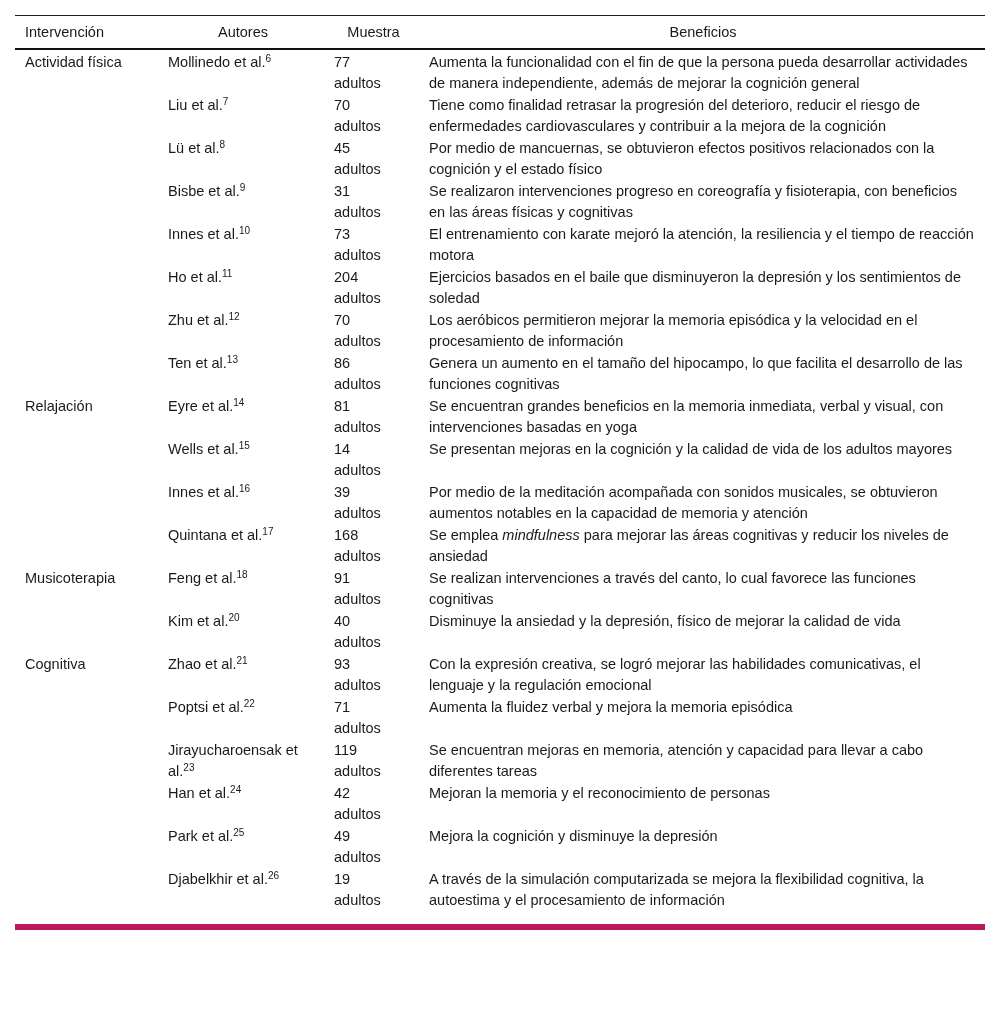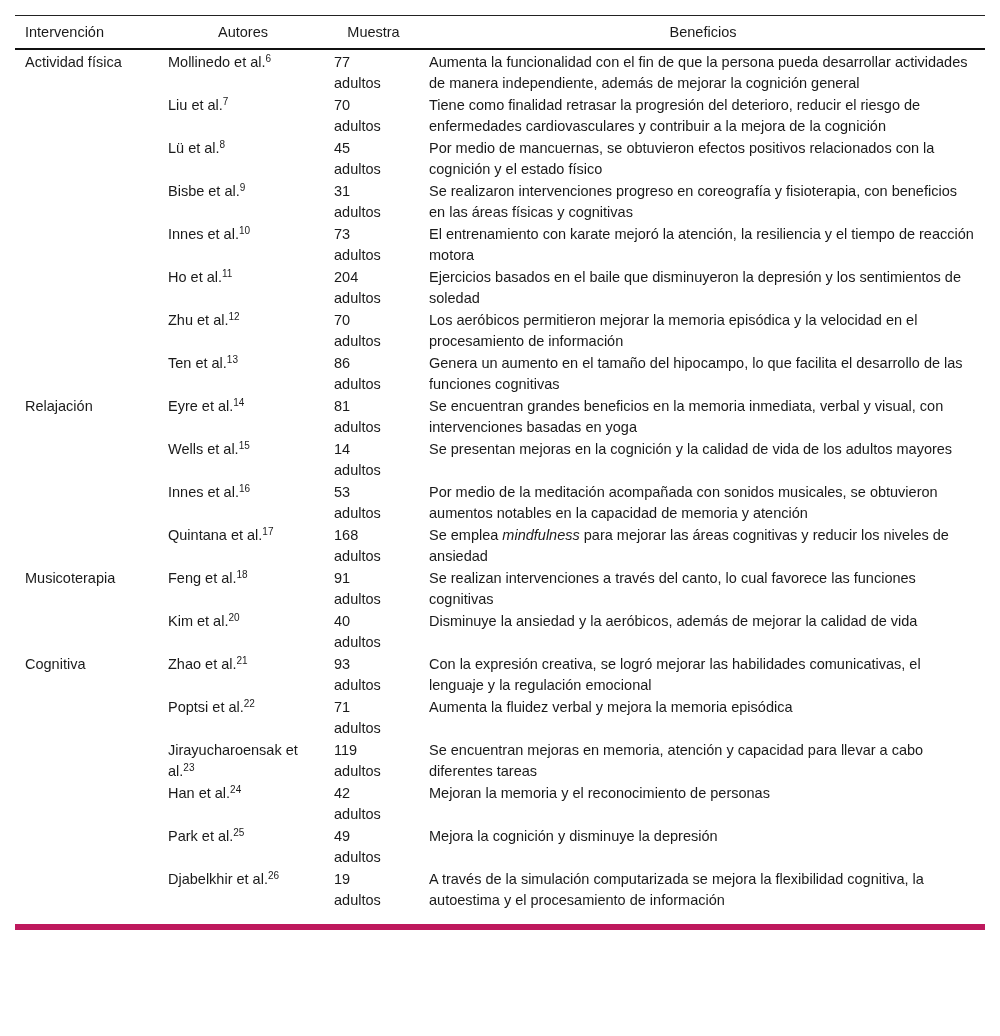--- a/index.html
+++ b/index.html
@@ -119,21 +119,21 @@
           <td><span>Wells et al.</span><sup>15</sup></td>
           <td>
             <span class="sample"><span>14</span> <span>adultos</span></span>
           </td>
           <td><span>Se presentan mejoras en la cognición y la calidad de vida de los adultos mayores</span><em></em><span></span></td>
         </tr>
         <tr>
           <td class="c0"><span></span></td>
           <td><span>Innes et al.</span><sup>16</sup></td>
           <td>
-            <span class="sample"><span>53</span> <span>adultos</span></span>
+            <span class="sample"><span>39</span> <span>adultos</span></span>
           </td>
           <td><span>Por medio de la meditación acompañada con sonidos musicales, se obtuvieron aumentos notables en la capacidad de memoria y atención</span><em></em><span></span></td>
         </tr>
         <tr>
           <td class="c0"><span></span></td>
           <td><span>Quintana et al.</span><sup>17</sup></td>
           <td>
             <span class="sample"><span>168</span> <span>adultos</span></span>
           </td>
           <td><span>Se emplea </span><em>mindfulness</em><span> para mejorar las áreas cognitivas y reducir los niveles de ansiedad</span></td>
@@ -145,21 +145,21 @@
             <span class="sample"><span>91</span> <span>adultos</span></span>
           </td>
           <td><span>Se realizan intervenciones a través del canto, lo cual favorece las funciones cognitivas</span><em></em><span></span></td>
         </tr>
         <tr>
           <td class="c0"><span></span></td>
           <td><span>Kim et al.</span><sup>20</sup></td>
           <td>
             <span class="sample"><span>40</span> <span>adultos</span></span>
           </td>
-          <td><span>Disminuye la ansiedad y la aeróbicos, además de mejorar la calidad de vida</span><em></em><span></span></td>
+          <td><span>Disminuye la ansiedad y la depresión, físico de mejorar la calidad de vida</span><em></em><span></span></td>
         </tr>
         <tr>
           <td class="c0"><span>Cognitiva</span></td>
           <td><span>Zhao et al.</span><sup>21</sup></td>
           <td>
             <span class="sample"><span>93</span> <span>adultos</span></span>
           </td>
           <td><span>Con la expresión creativa, se logró mejorar las habilidades comunicativas, el lenguaje y la regulación emocional</span><em></em><span></span></td>
         </tr>
         <tr>

